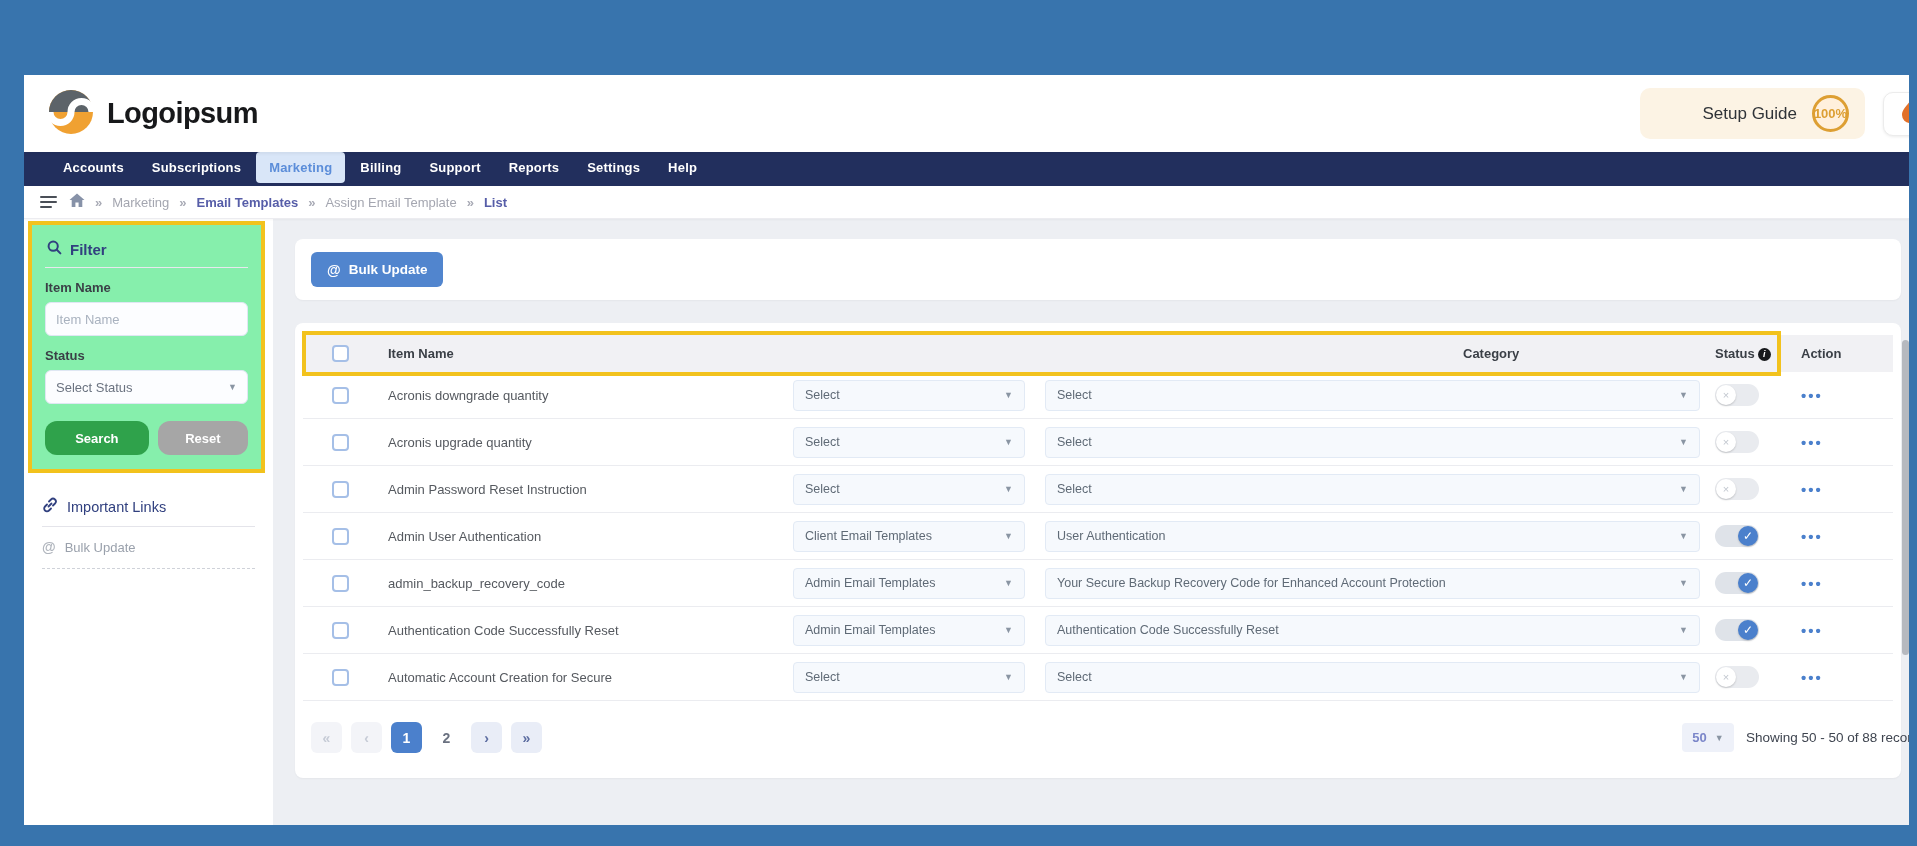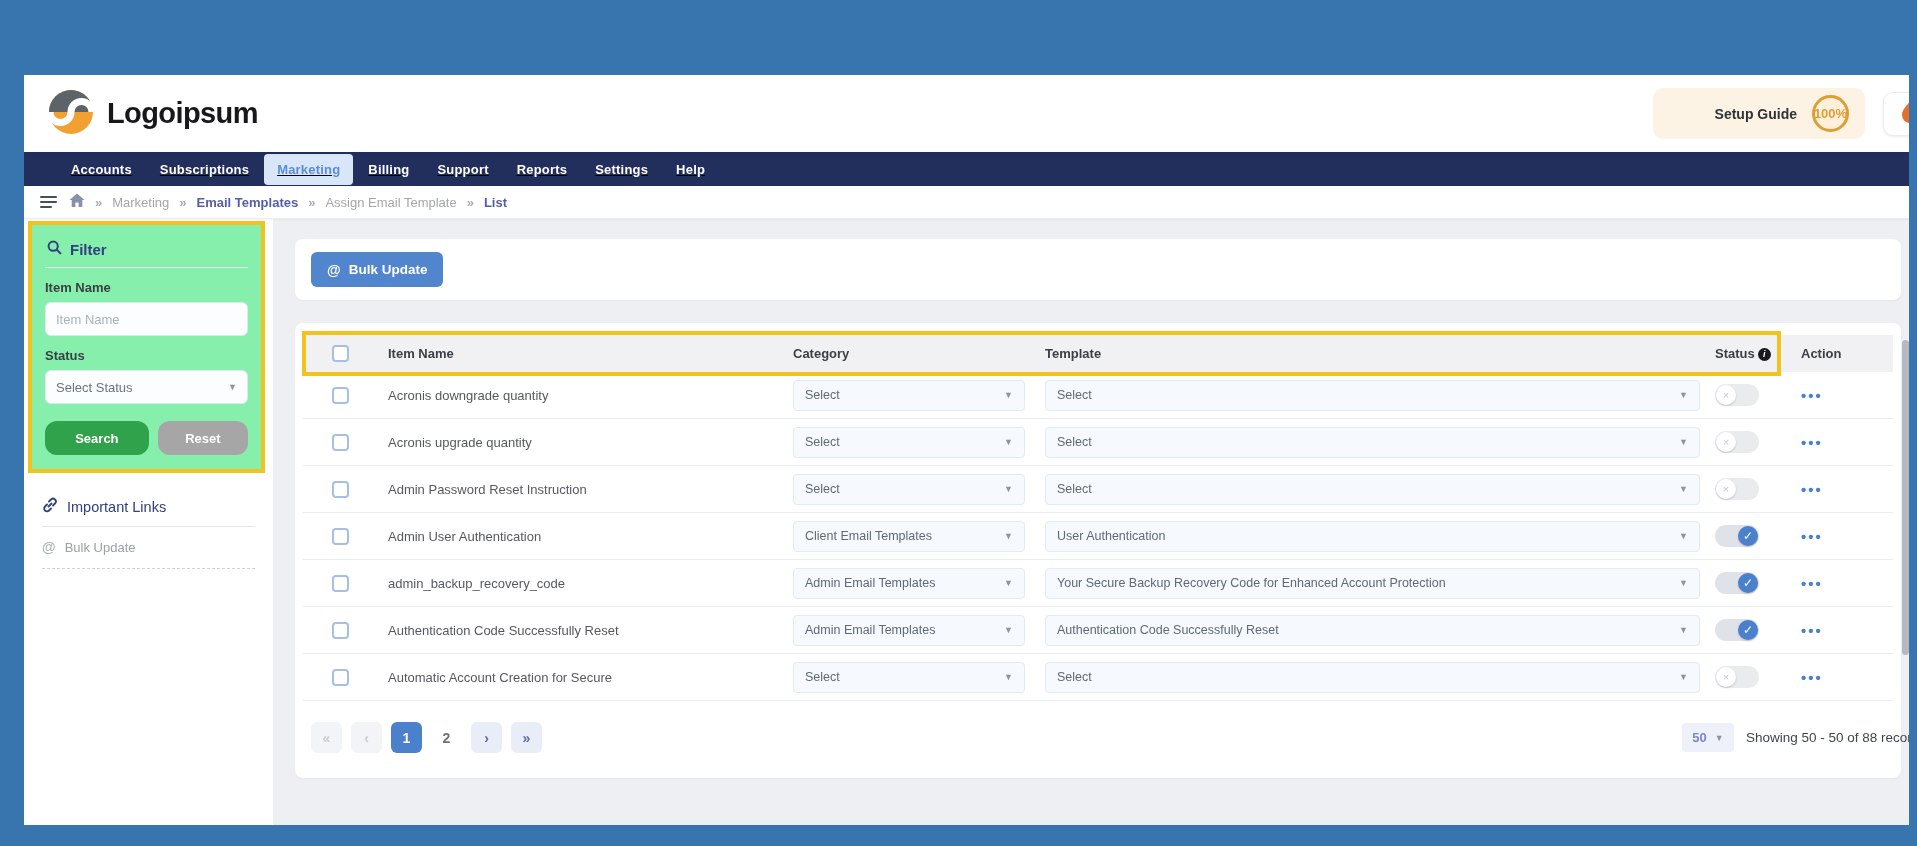--- a/index.html
+++ b/index.html
@@ -12,25 +12,25 @@
   }
   .app {
     position:absolute; left:24px; top:75px; width:1885px; height:750px;
     background:#ffffff; overflow:hidden; display:flex; flex-direction:column;
   }
   
   .topbar { height:77px; background:#fff; display:flex; align-items:center; padding-left:24px; flex:0 0 auto; box-shadow:0 2px 3px rgba(0,0,0,.05); position:relative; z-index:3; }
   .brand { display:flex; align-items:center; gap:13px; }
   .brand-name { font-size:29px; font-weight:800; color:#17181a; letter-spacing:-.6px; }
   .setup-pill { margin-left:auto; background:#fcf3e4; border-radius:10px; padding:7px 16px; display:flex; align-items:center; gap:15px; }
-  .setup-label { font-size:14px; font-weight:700; color:#2f3338;margin-left:46px; }
+  .setup-label { font-size:17px; font-weight:400; color:#2f3338;margin-left:46px; }
   .setup-badge { width:37px; height:37px; border-radius:50%; border:3px solid #dd9f33; color:#dd9f33; font-size:13px; font-weight:700; display:flex; align-items:center; justify-content:center; background:#fff0dd; }
   .mini-btn { width:54px; height:44px; background:#fff; border:1px solid #ececec; border-radius:10px; margin-left:18px; margin-right:-28px; display:flex; align-items:center; justify-content:center; box-shadow:0 1px 3px rgba(0,0,0,.08); }
   
-  .nav { height:34px; background:#222f5d; display:flex; align-items:center; gap:2px; padding-left:34px; flex:0 0 auto; position:relative; z-index:2;text-decoration:underline; }
+  .nav { height:34px; background:#222f5d; display:flex; align-items:flex-start; gap:2px; padding-left:26px; flex:0 0 auto; position:relative; z-index:2; }
   .nav-item { color:#fff; font-size:13px; font-weight:600; letter-spacing:.2px; padding:8px 13px; border-radius:4px; cursor:default; }
   .nav-item.active { background:#d9e6f8; color:#5b8dd9; }
   .nav-search { margin-left:auto; margin-right:-14px; width:252px; height:30px; background:#fff; border-radius:3px; display:flex; align-items:center; gap:8px; padding:0 11px; }
   .nav-search input { border:none; outline:none; font-size:13px; color:#6b7280; width:100%; font-family:"Liberation Sans", sans-serif; }
   .nav-search input::placeholder { color:#9aa3ad; }
   
   .breadcrumb { height:33px; background:#fff; border-bottom:1px solid #ececf0; box-shadow:0 1px 2px rgba(0,0,0,.04); display:flex; align-items:center; padding:0 16px; gap:10px; font-size:13px; flex:0 0 auto; position:relative; z-index:1; }
   .burger { display:flex; flex-direction:column; gap:3px; width:19px; }
   .burger div { height:2px; background:#4a4f57; border-radius:2px; }
   .burger div:nth-child(1){width:17px}.burger div:nth-child(2){width:17px}.burger div:nth-child(3){width:12px}
@@ -219,21 +219,20 @@
       </div>
 
       <div class="card card-table">
         <div class="thead">
           <div class="thead-hl"></div>
           <div class="col-check">
               <span class="cb"></span>
             </div>
           <div class="col-name">Item Name</div>
           <div class="col-cat">Category</div>
-          <div class="col-tmpl">Template</div>
           <div class="col-status">
             <span>Status</span><span class="info-dot">i</span>
           </div>
           <div class="col-action">Action</div>
         </div>
         <div id="rows">
             <div class="trow">
     <div class="col-check">
                 <span class="cb"></span>
               </div>

